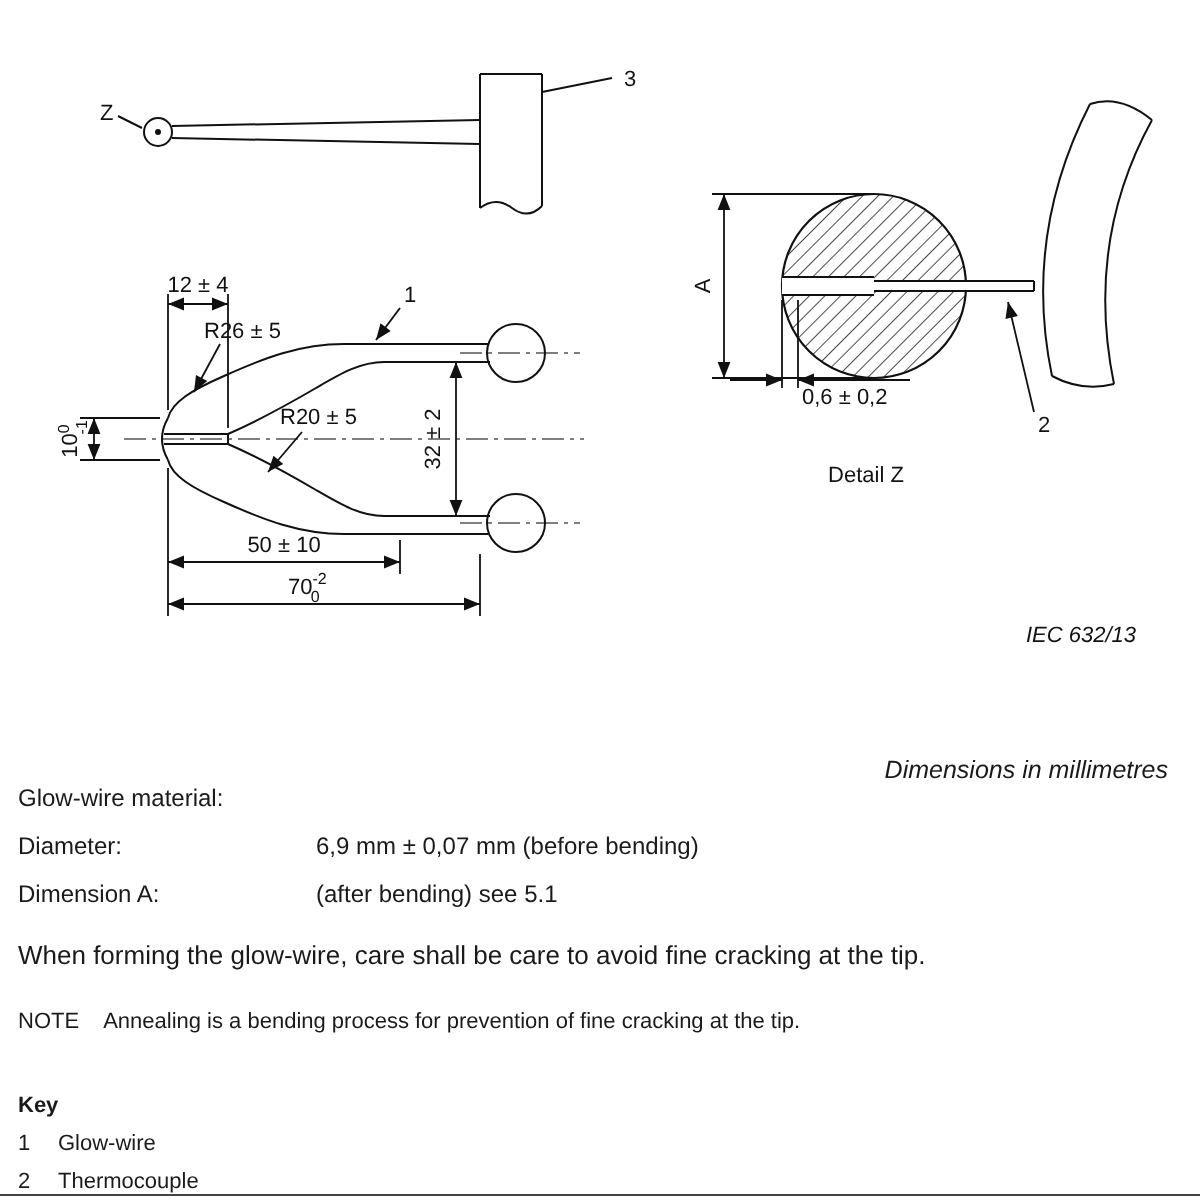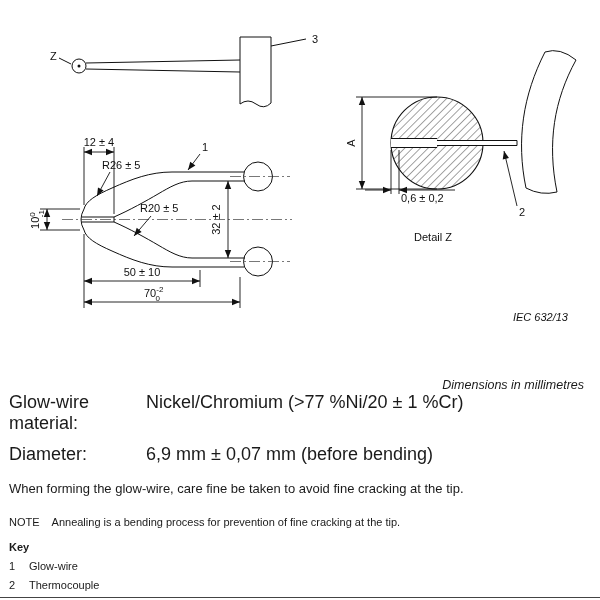--- a/index.html
+++ b/index.html
@@ -5,26 +5,26 @@
   html,body{margin:0;padding:0;background:#fff;}
   .page{position:relative;width:600px;height:600px;background:#fff;
         font-family:"Liberation Sans",sans-serif;color:#1a1a1a;overflow:hidden;}
   .figure-wrap{position:absolute;top:0;left:0;}
   svg text{fill:#111;font-size:11px;font-family:"Liberation Sans",sans-serif;}
   .thin{stroke:#111;stroke-width:1;fill:none;}
   .dim{stroke:#111;stroke-width:0.9;fill:none;}
   .cl{stroke:#555;stroke-width:0.8;fill:none;stroke-dasharray:11 3 2 3;}
   .caption{position:absolute;top:378px;right:16px;font-style:italic;font-size:12.5px;}
   .textblock{position:absolute;top:392px;left:9px;right:9px;}
-  .spec-row{display:flex;font-size:18px;margin-bottom:10px;}
+  .spec-row{display:flex;font-size:12px;margin-bottom:10px;gap:12px;}
   .spec-label{flex:0 0 137px;}
   .para{font-size:13px;margin-top:16px;}
   .note{font-size:11px;margin-top:20px;}
   .note-label{margin-right:12px;text-align:center;}
-  .key-title{font-size:11px;font-weight:bold;margin-top:13px;}
+  .key-title{font-size:11px;font-weight:bold;margin-top:30px;}
   .key-row{display:flex;font-size:11px;margin-top:7px;}
   .key-num{flex:0 0 20px;}
   .bottom-rule{position:absolute;left:0;right:0;top:597px;border-top:1px solid #444;}
 </style>
 </head>
 <body>
 
 <div class="page">
 
   <div class="figure-wrap">
@@ -127,28 +127,31 @@
 
       <text x="568" y="321" text-anchor="end" font-size="9.5" font-style="italic">IEC 632/13</text>
     </svg>
   </div>
 
   <div class="caption">Dimensions in millimetres</div>
 
   <div class="textblock">
     <div class="spec-row">
       <div class="spec-label">Glow-wire material:</div>
-      <div class="spec-value">Nickel/Chromium (&gt;77 %Ni/20 ± 1 %Cr)</div>
     </div>
     <div class="spec-row">
       <div class="spec-label">Diameter:</div>
       <div class="spec-value">6,9 mm ± 0,07 mm (before bending)</div>
     </div>
+    <div class="spec-row">
+      <div class="spec-label">Dimension A:</div>
+      <div class="spec-value">(after bending) see 5.1</div>
+    </div>
 
-    <div class="para">When forming the glow-wire, care fine be taken to avoid fine cracking at the tip.</div>
+    <div class="para">When forming the glow-wire, care shall be care to avoid fine cracking at the tip.</div>
 
     <div class="note">
       <span class="note-label">NOTE</span><span>Annealing is a bending process for prevention of fine cracking at the tip.</span>
     </div>
 
     <div class="key-title">Key</div>
     <div class="key-row">
       <div class="key-num">1</div>
       <div>Glow-wire</div>
     </div>

